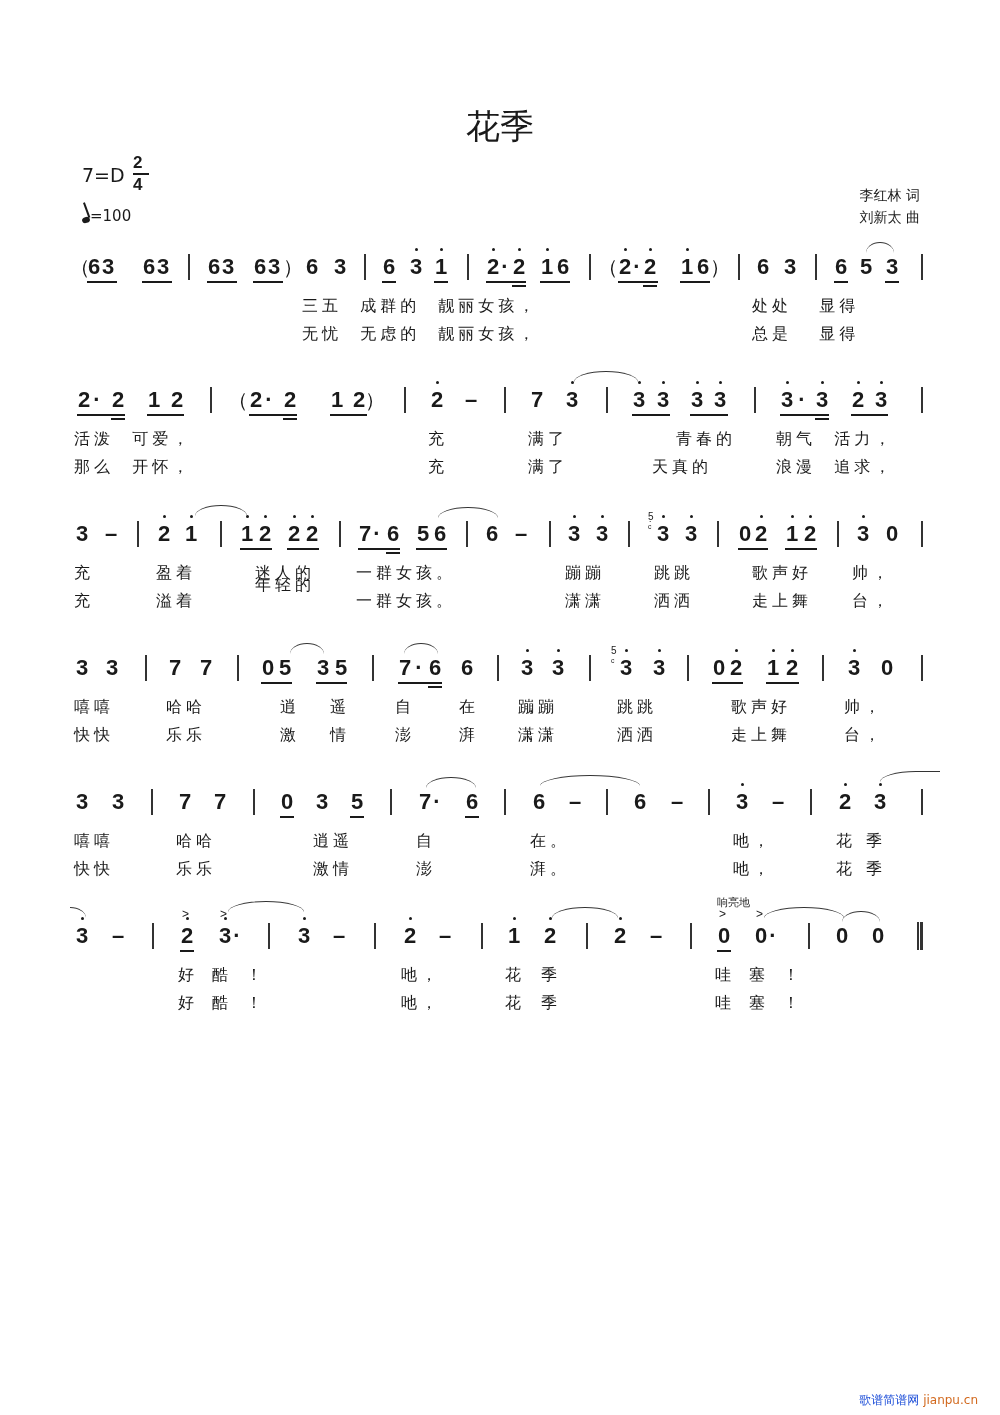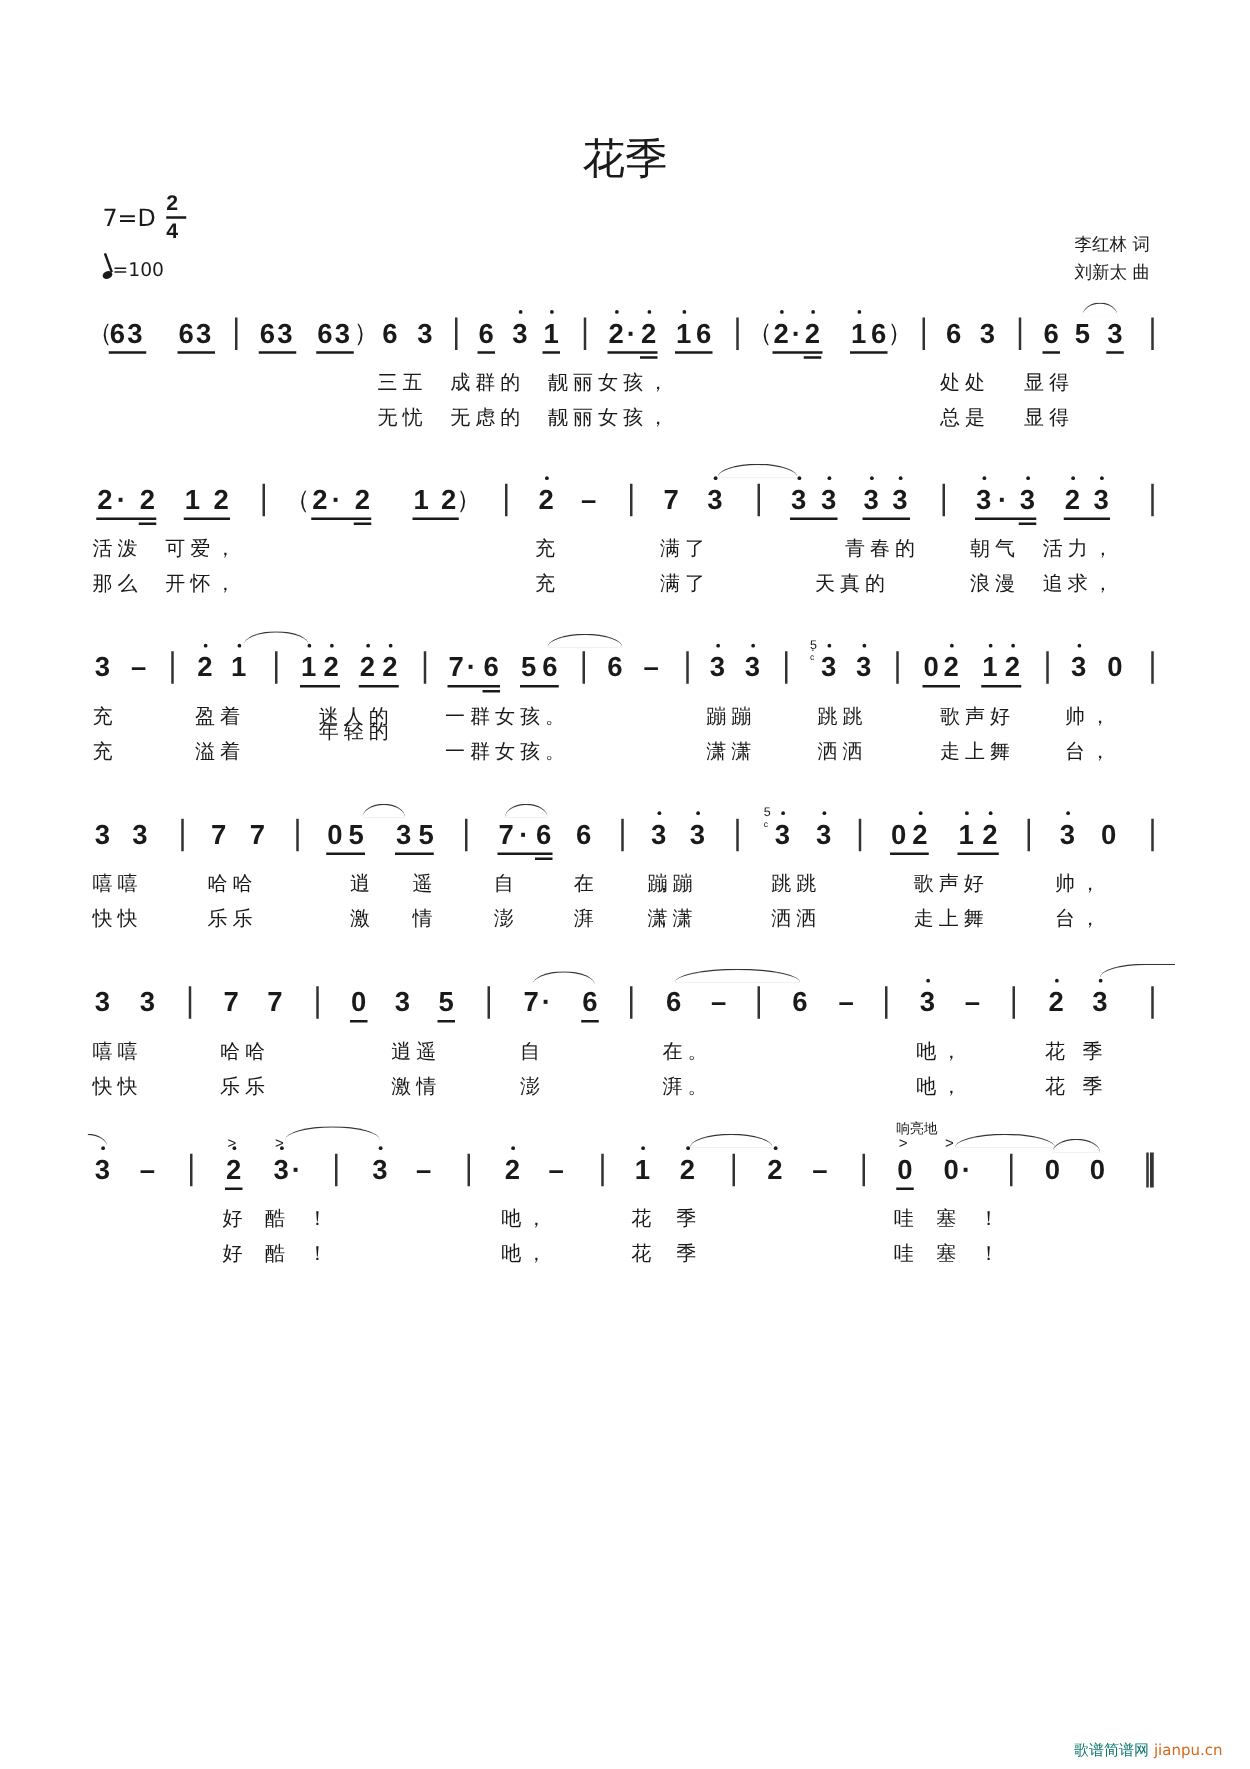--- a/index.html
+++ b/index.html
@@ -374,14 +374,14 @@
   <div class="ly" style="left:401px;top:42px"><span>吔，</span></div>
   <div class="ly" style="left:505px;top:42px;letter-spacing:20px"><span>花季</span></div>
   <div class="ly" style="left:715px;top:42px;letter-spacing:18px"><span>哇塞！</span></div>
   <div class="ly" style="left:178px;top:70px;letter-spacing:18px"><span>好酷！</span></div>
   <div class="ly" style="left:401px;top:70px"><span>吔，</span></div>
   <div class="ly" style="left:505px;top:70px;letter-spacing:20px"><span>花季</span></div>
   <div class="ly" style="left:715px;top:70px;letter-spacing:18px"><span>哇塞！</span></div>
 </div>
 
 <div class="abs wm">
-  <span style="color:#0f766e;font-family:'DejaVu Serif',serif">歌谱简谱网</span> <span>jianpu.cn</span>
+  <span style="color:#1d4ed8;font-family:'DejaVu Serif',serif">歌谱简谱网</span> <span>jianpu.cn</span>
 </div>
 
 </body></html>

